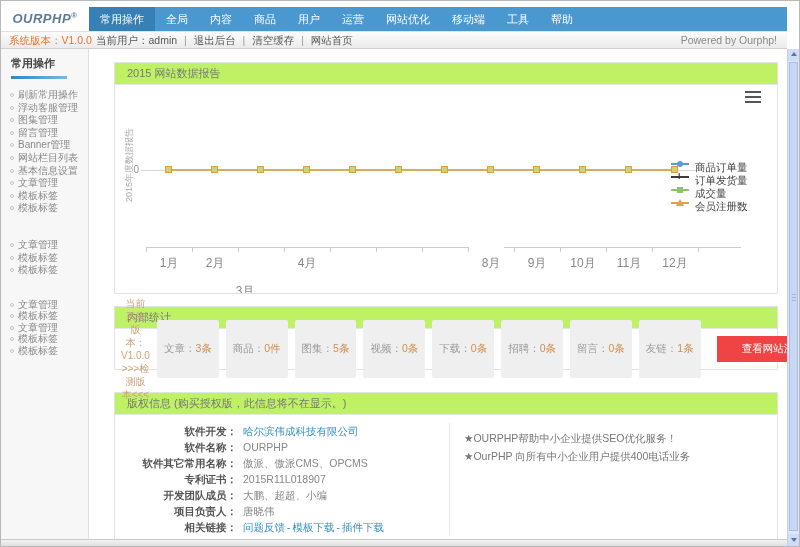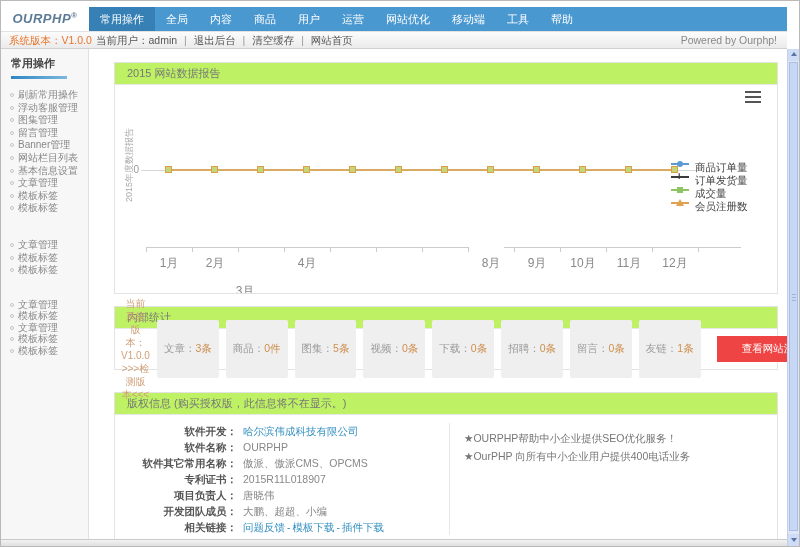--- a/index.html
+++ b/index.html
@@ -288,24 +288,24 @@
           <div class="cr-row">
             <span class="cr-label">软件名称：</span><span class="cr-value">OURPHP</span>
           </div>
           <div class="cr-row">
             <span class="cr-label">软件其它常用名称：</span><span class="cr-value">傲派、傲派CMS、OPCMS</span>
           </div>
           <div class="cr-row">
             <span class="cr-label">专利证书：</span><span class="cr-value">2015R11L018907</span>
           </div>
           <div class="cr-row">
+            <span class="cr-label">开发团队成员：</span><span class="cr-value">大鹏、超超、小编</span>
+          </div>
+          <div class="cr-row">
             <span class="cr-label">项目负责人：</span><span class="cr-value">唐晓伟</span>
-          </div>
-          <div class="cr-row">
-            <span class="cr-label">开发团队成员：</span><span class="cr-value">大鹏、超超、小编</span>
           </div>
           <div class="cr-row">
             <span class="cr-label">相关链接：</span><span class="cr-links"><a href="#">问题反馈</a><span class="dash">-</span><a href="#">模板下载</a><span class="dash">-</span><a href="#">插件下载</a></span>
           </div>
         </div>
         <div class="copy-right">
           <div class="note">★OURPHP帮助中小企业提供SEO优化服务！</div>
           <div class="note">★OurPHP 向所有中小企业用户提供400电话业务</div>
         </div>
       </div>

